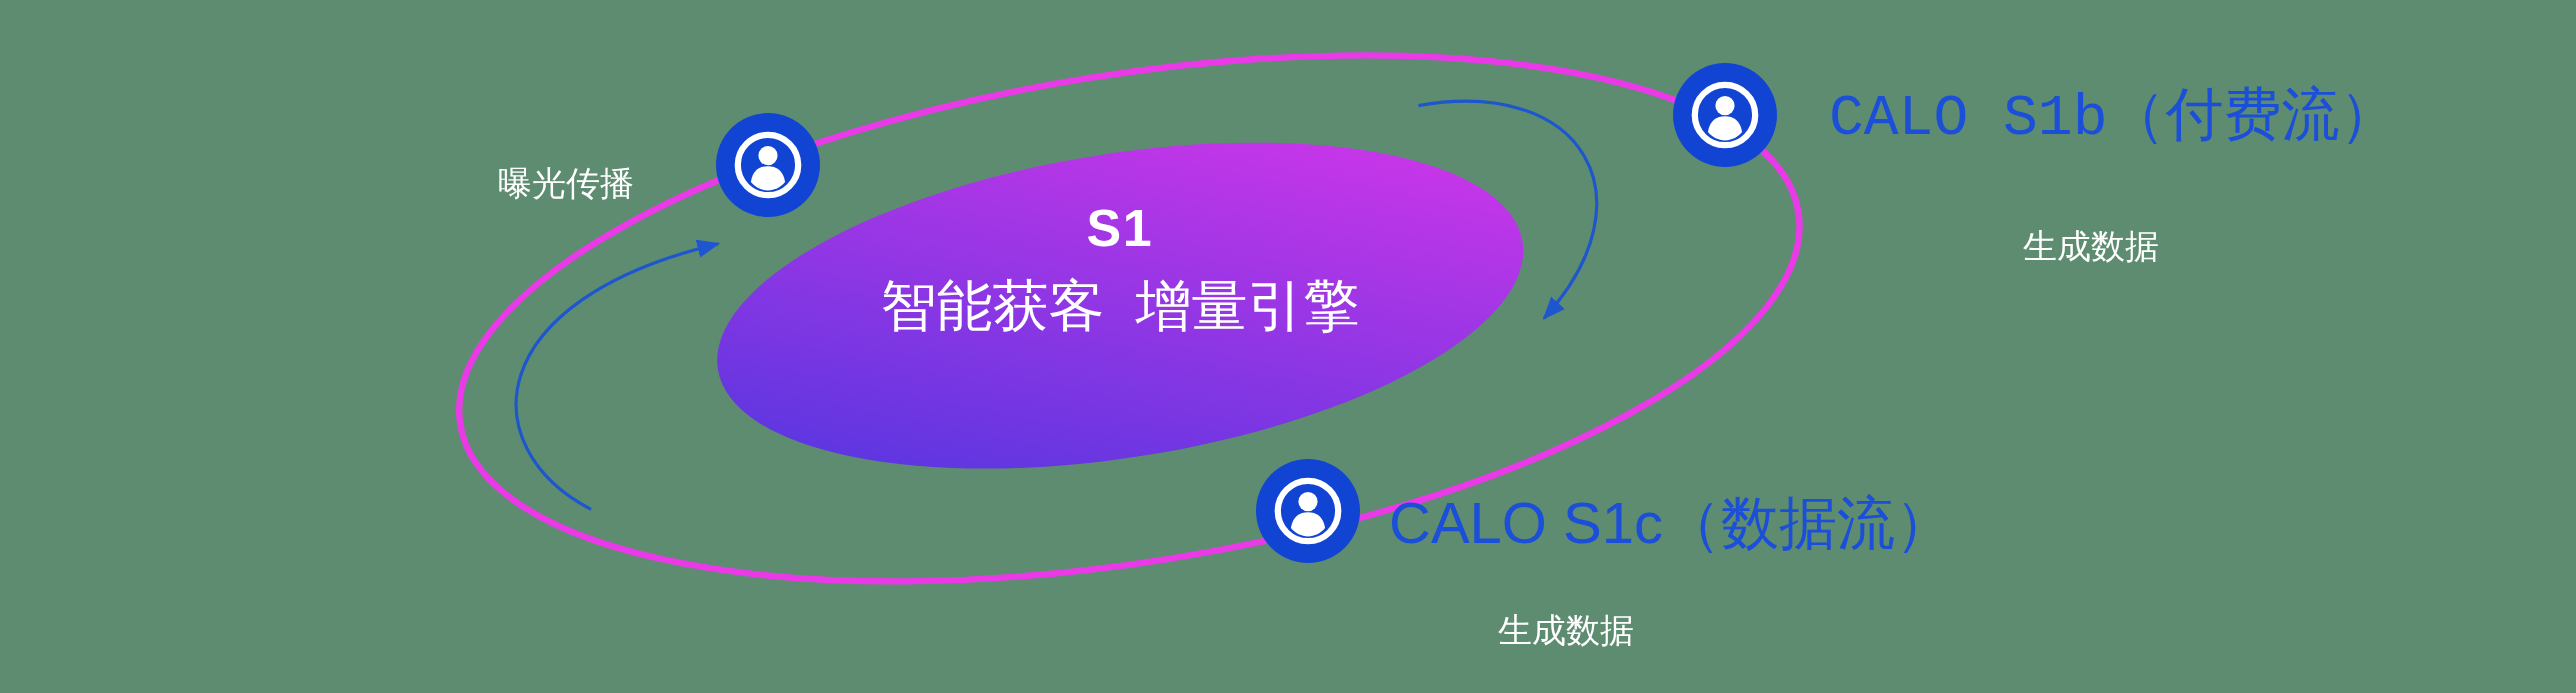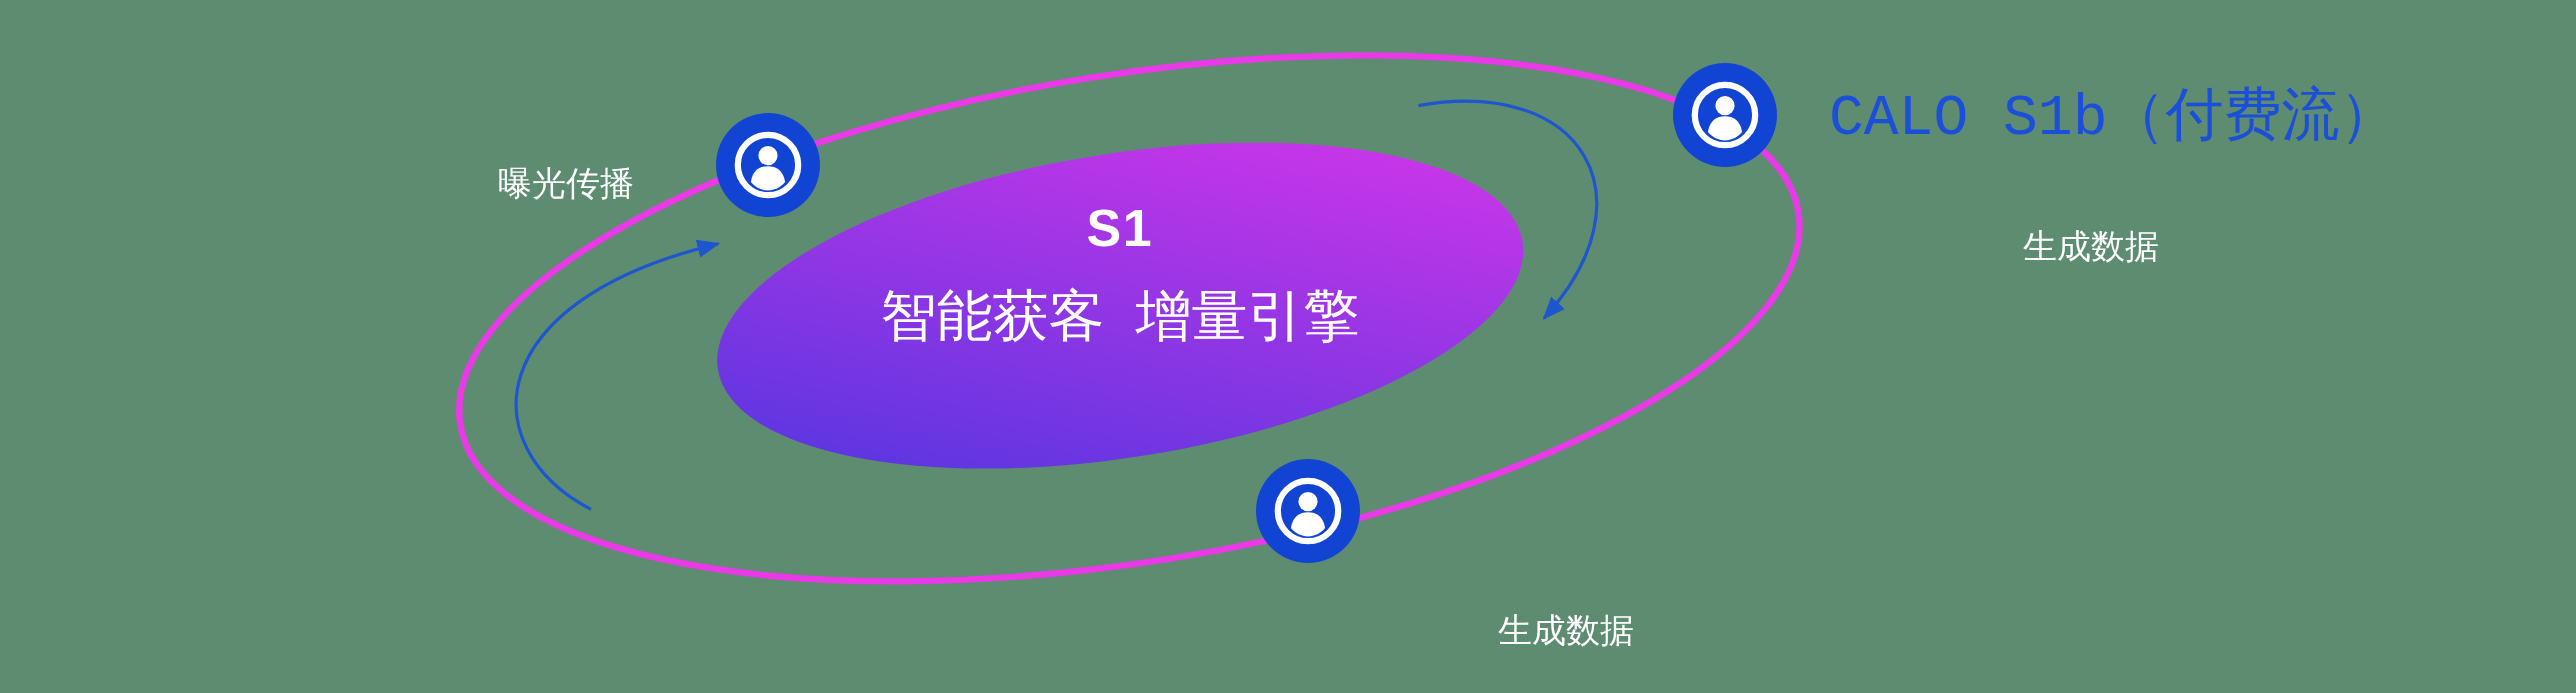--- a/index.html
+++ b/index.html
@@ -51,21 +51,21 @@
     left: 1120px; top: 202px;
     transform: translateX(-50%);
     text-align: center;
     color: var(--text-white);
   }
   .core-title {
     font-size: 52px; font-weight: 600; line-height: 1;
     letter-spacing: 1.8px;
   }
   .core-subtitle {
-    margin-top: 34px;
+    margin-top: 24px;
     font-size: 56px; font-weight: 400; line-height: 1;
     white-space: pre;
   }
 
   .label {
     position: absolute;
     font-size: 58px; line-height: 1.12; font-weight: 500;
     color: var(--label-blue);
     white-space: nowrap;
   }
@@ -129,16 +129,17 @@
       <circle cx="24" cy="19.5" r="4.6" fill="#ffffff"></circle>
       <path d="M15.8 32.2 C16.6 26.6 20 24.6 24 24.6 C28 24.6 31.4 26.6 32.2 32.2 C30 34.8 27.2 36.2 24 36.2 C20.8 36.2 18 34.8 15.8 32.2 Z" fill="#ffffff"></path>
     </svg>
   </div>
 
   <div class="subtitle" style="left:566px; top:164px;">曝光传播</div>
 
   <div class="label" style="left:1829px; top:87px;font-family:Liberation Mono, monospace;">CALO S1b（付费流）</div>
   <div class="subtitle" style="left:2091px; top:227px;">生成数据</div>
 
+  <div class="label" style="left:1389px; top:491px;">CALO S1c（数据流）</div>
   <div class="subtitle" style="left:1566px; top:611px;">生成数据</div>
 
 </div>
 
 
 </body></html>

